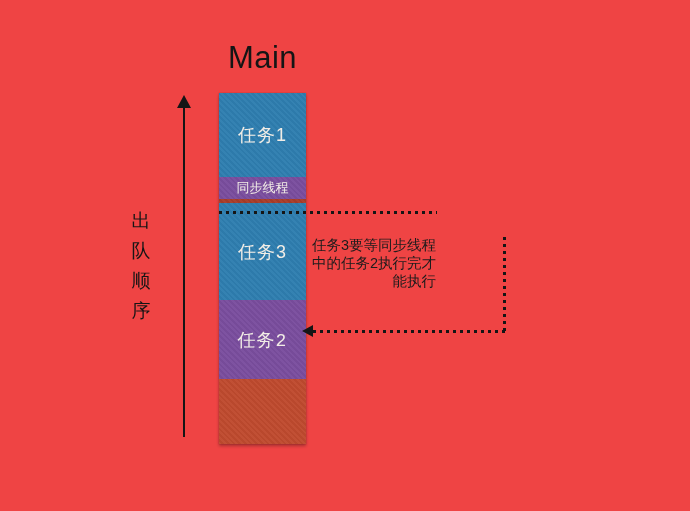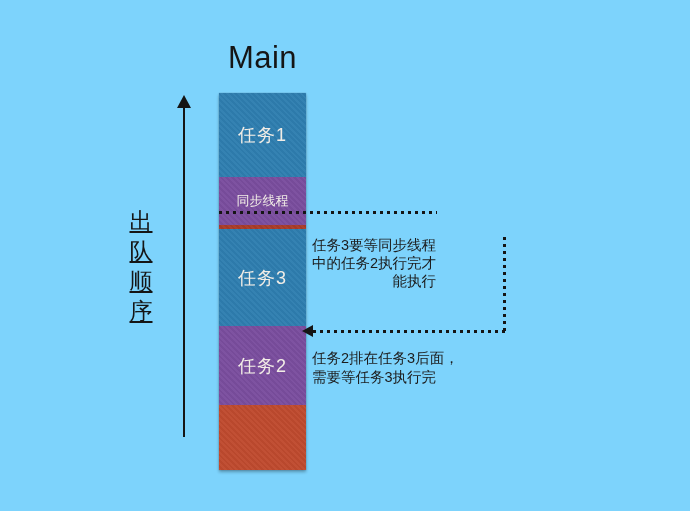--- a/index.html
+++ b/index.html
@@ -5,47 +5,46 @@
   html, body {
     margin: 0;
     padding: 0;
     background: #ffffff;
     font-family: "Liberation Sans", "DejaVu Sans", sans-serif;
   }
   .canvas {
     position: relative;
     width: 690px;
     height: 511px;
-    background: #7dd3fc;
+    background: #ef4444;
     overflow: hidden;
     color: var(--text-color, #1a1a1a);
   }
   .title {
     position: absolute;
     left: 219px;
     top: 40px;
     width: 87px;
     text-align: center;
     font-size: 31px;
     font-weight: 400;
     color: #151515;
     letter-spacing: 0.5px;
   }
   
   .axis-label {
     position: absolute;
     left: 127px;
     top: 206px;
     width: 28px;
-    font-size: 23px;
+    font-size: 19px;
     line-height: 30px;
     text-align: center;
     word-break: break-all;
     color: #151515;
-    text-decoration: underline;
   }
   .axis-line {
     position: absolute;
     left: 183px;
     top: 106px;
     width: 2px;
     height: 331px;
     background: #151515;
   }
   .axis-arrowhead {
@@ -70,24 +69,24 @@
     display: flex;
     align-items: center;
     justify-content: center;
     color: var(--label-color, #f2ede6);
     font-size: 18px;
     letter-spacing: 1px;
     background-image: repeating-linear-gradient(45deg, rgba(255,255,255,0.03) 0 2px, rgba(0,0,0,0.03) 2px 4px);
   }
   .block.small-label { font-size: 13px; letter-spacing: 0; }
   .b-task1   { height: 84px; }
-  .b-sync    { height: 48px; }
+  .b-sync    { height: 22px; }
   .b-divider { height: 4px; }
   .b-task3   { height: 97px; }
-  .b-task2   { height: 79px; }
+  .b-task2   { height: 79px; font-family: Liberation Mono, monospace; }
   .b-tail    { height: 65px; }
   
   .dot-h {
     position: absolute;
     height: 3px;
     background-image: repeating-linear-gradient(to right, var(--dot-color, #151515) 0 3px, transparent 3px 7px);
   }
   .dot-v {
     position: absolute;
     width: 3px;
@@ -145,16 +144,14 @@
   </div>
 
   <div class="dot-h dot-block-line"></div>
   <div class="dot-v dot-down-line"></div>
   <div class="dot-h dot-into-line"></div>
   <div class="left-arrowhead"></div>
 
   <div class="note note-task3">任务3要等同步线程
 中的任务2执行完才
 能执行</div>
-  <div class="note note-task2">任务2排在任务3后面，
-需要等任务3执行完</div>
 
 </div>
 
 </body></html>

